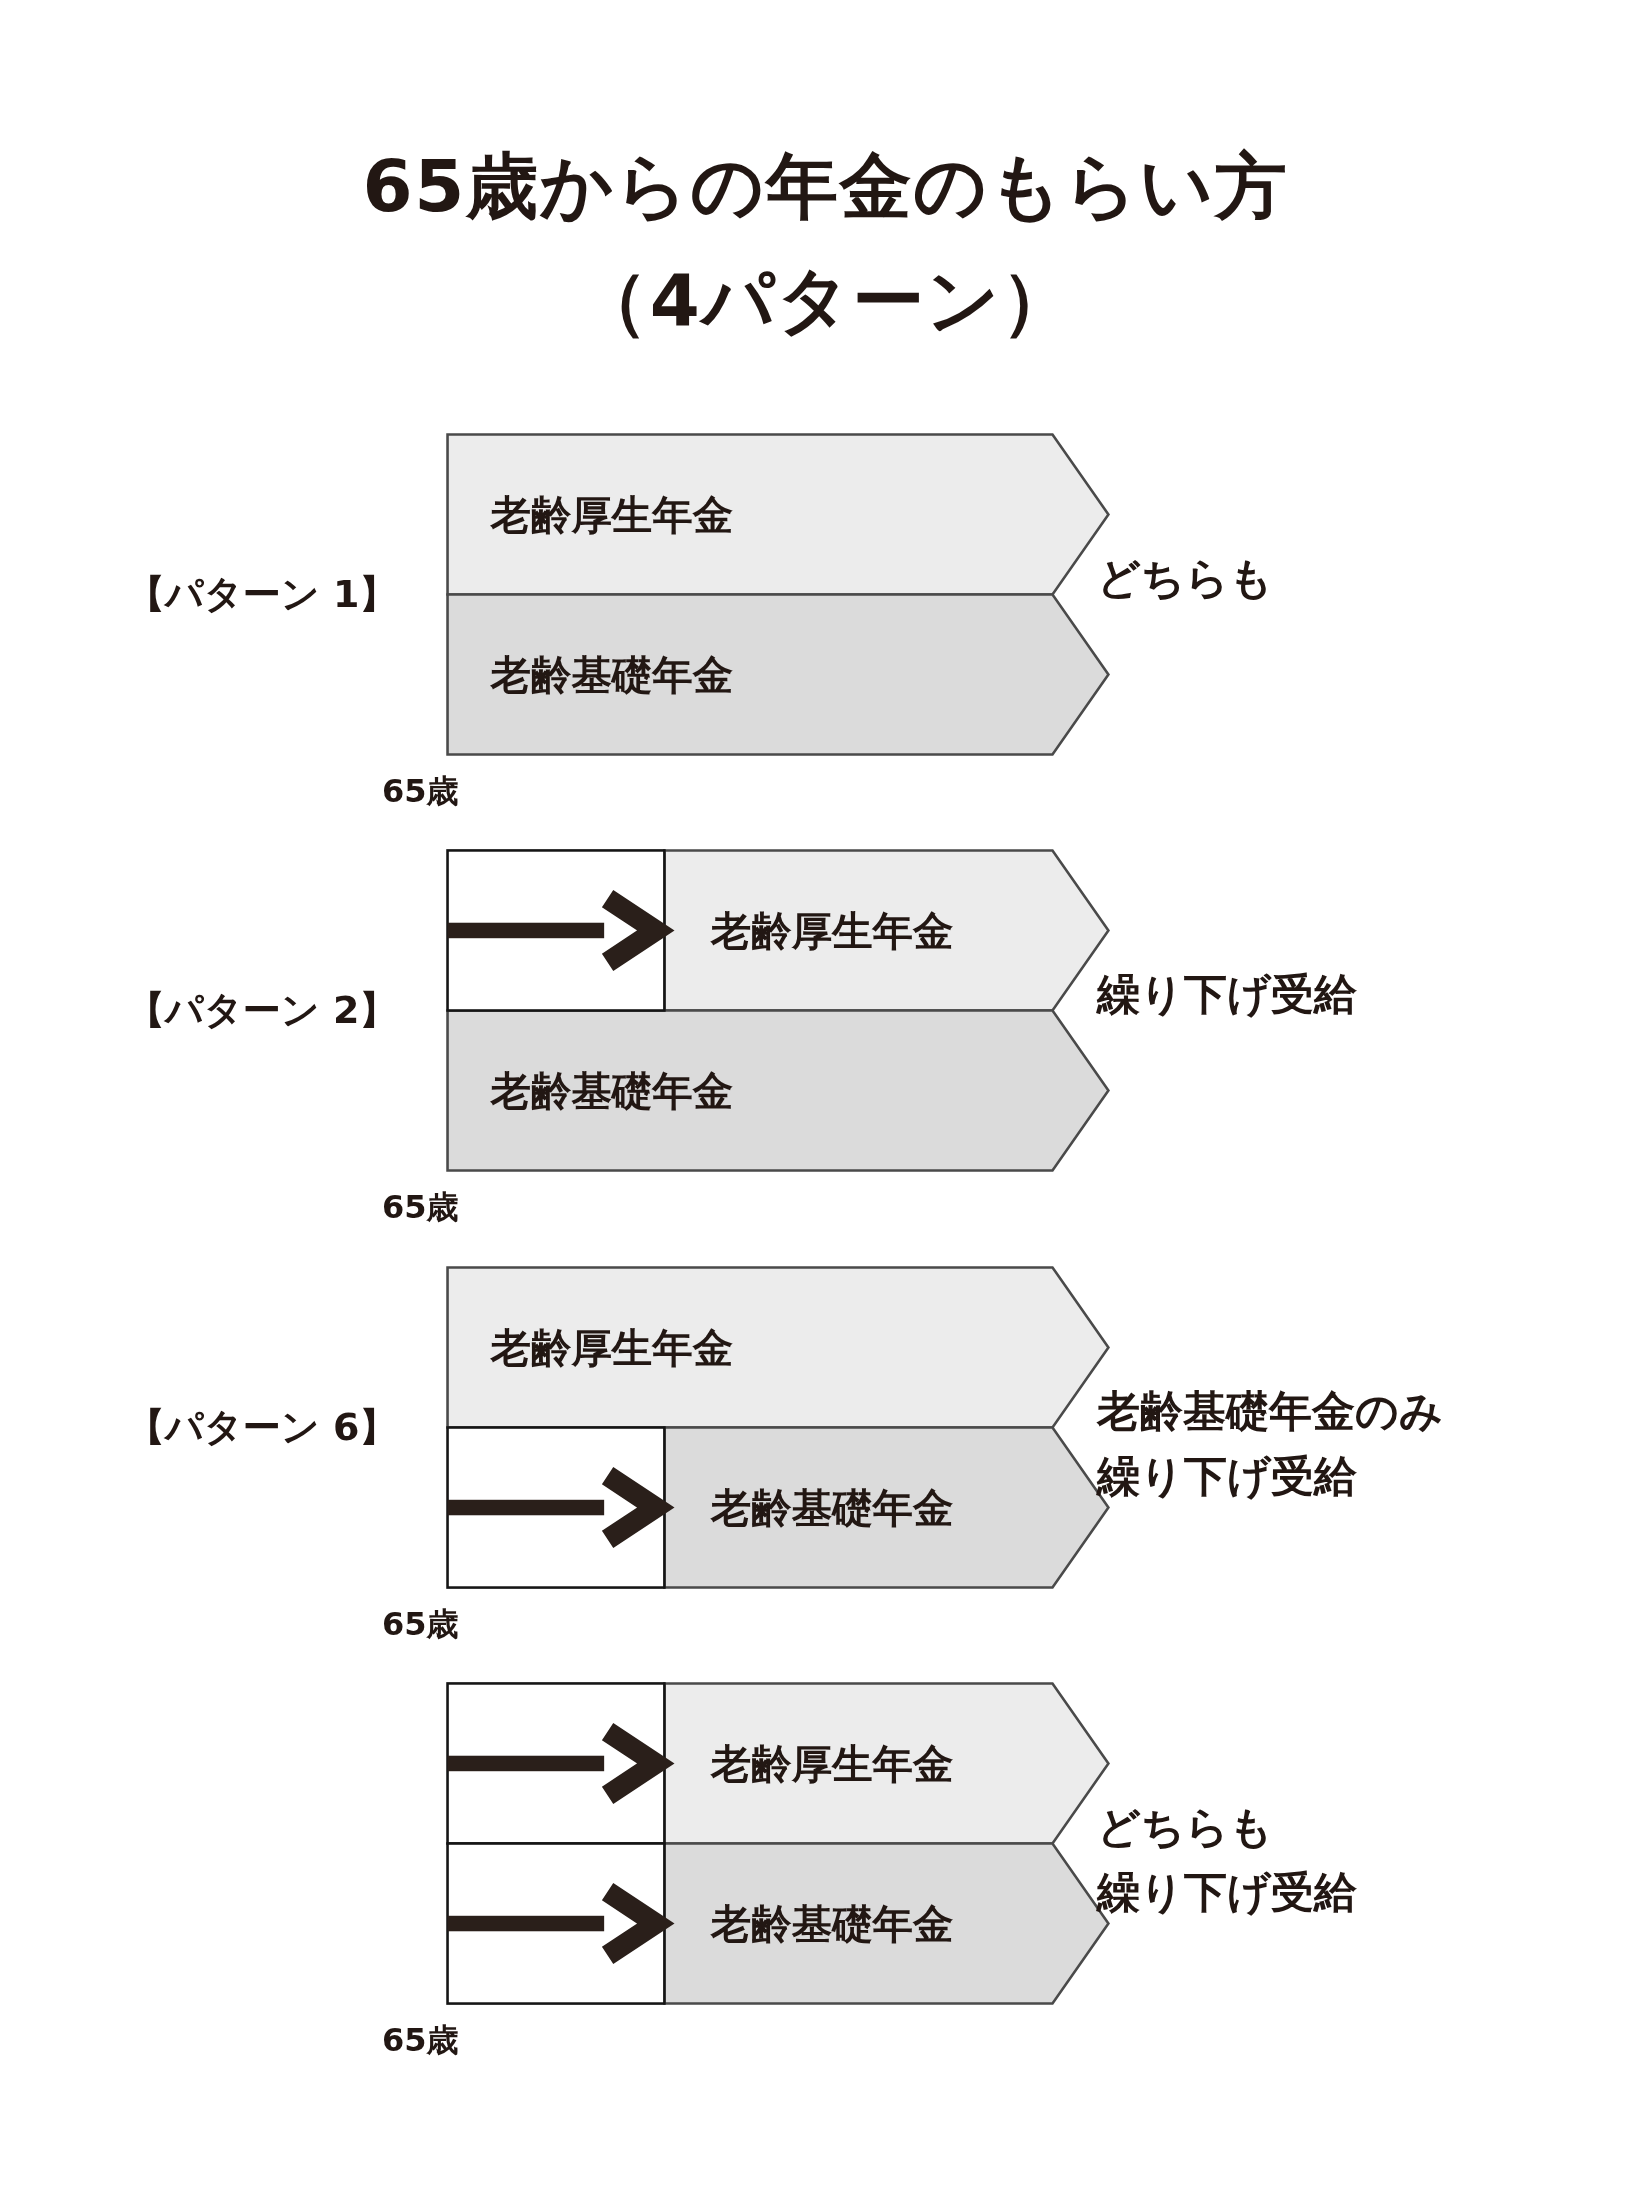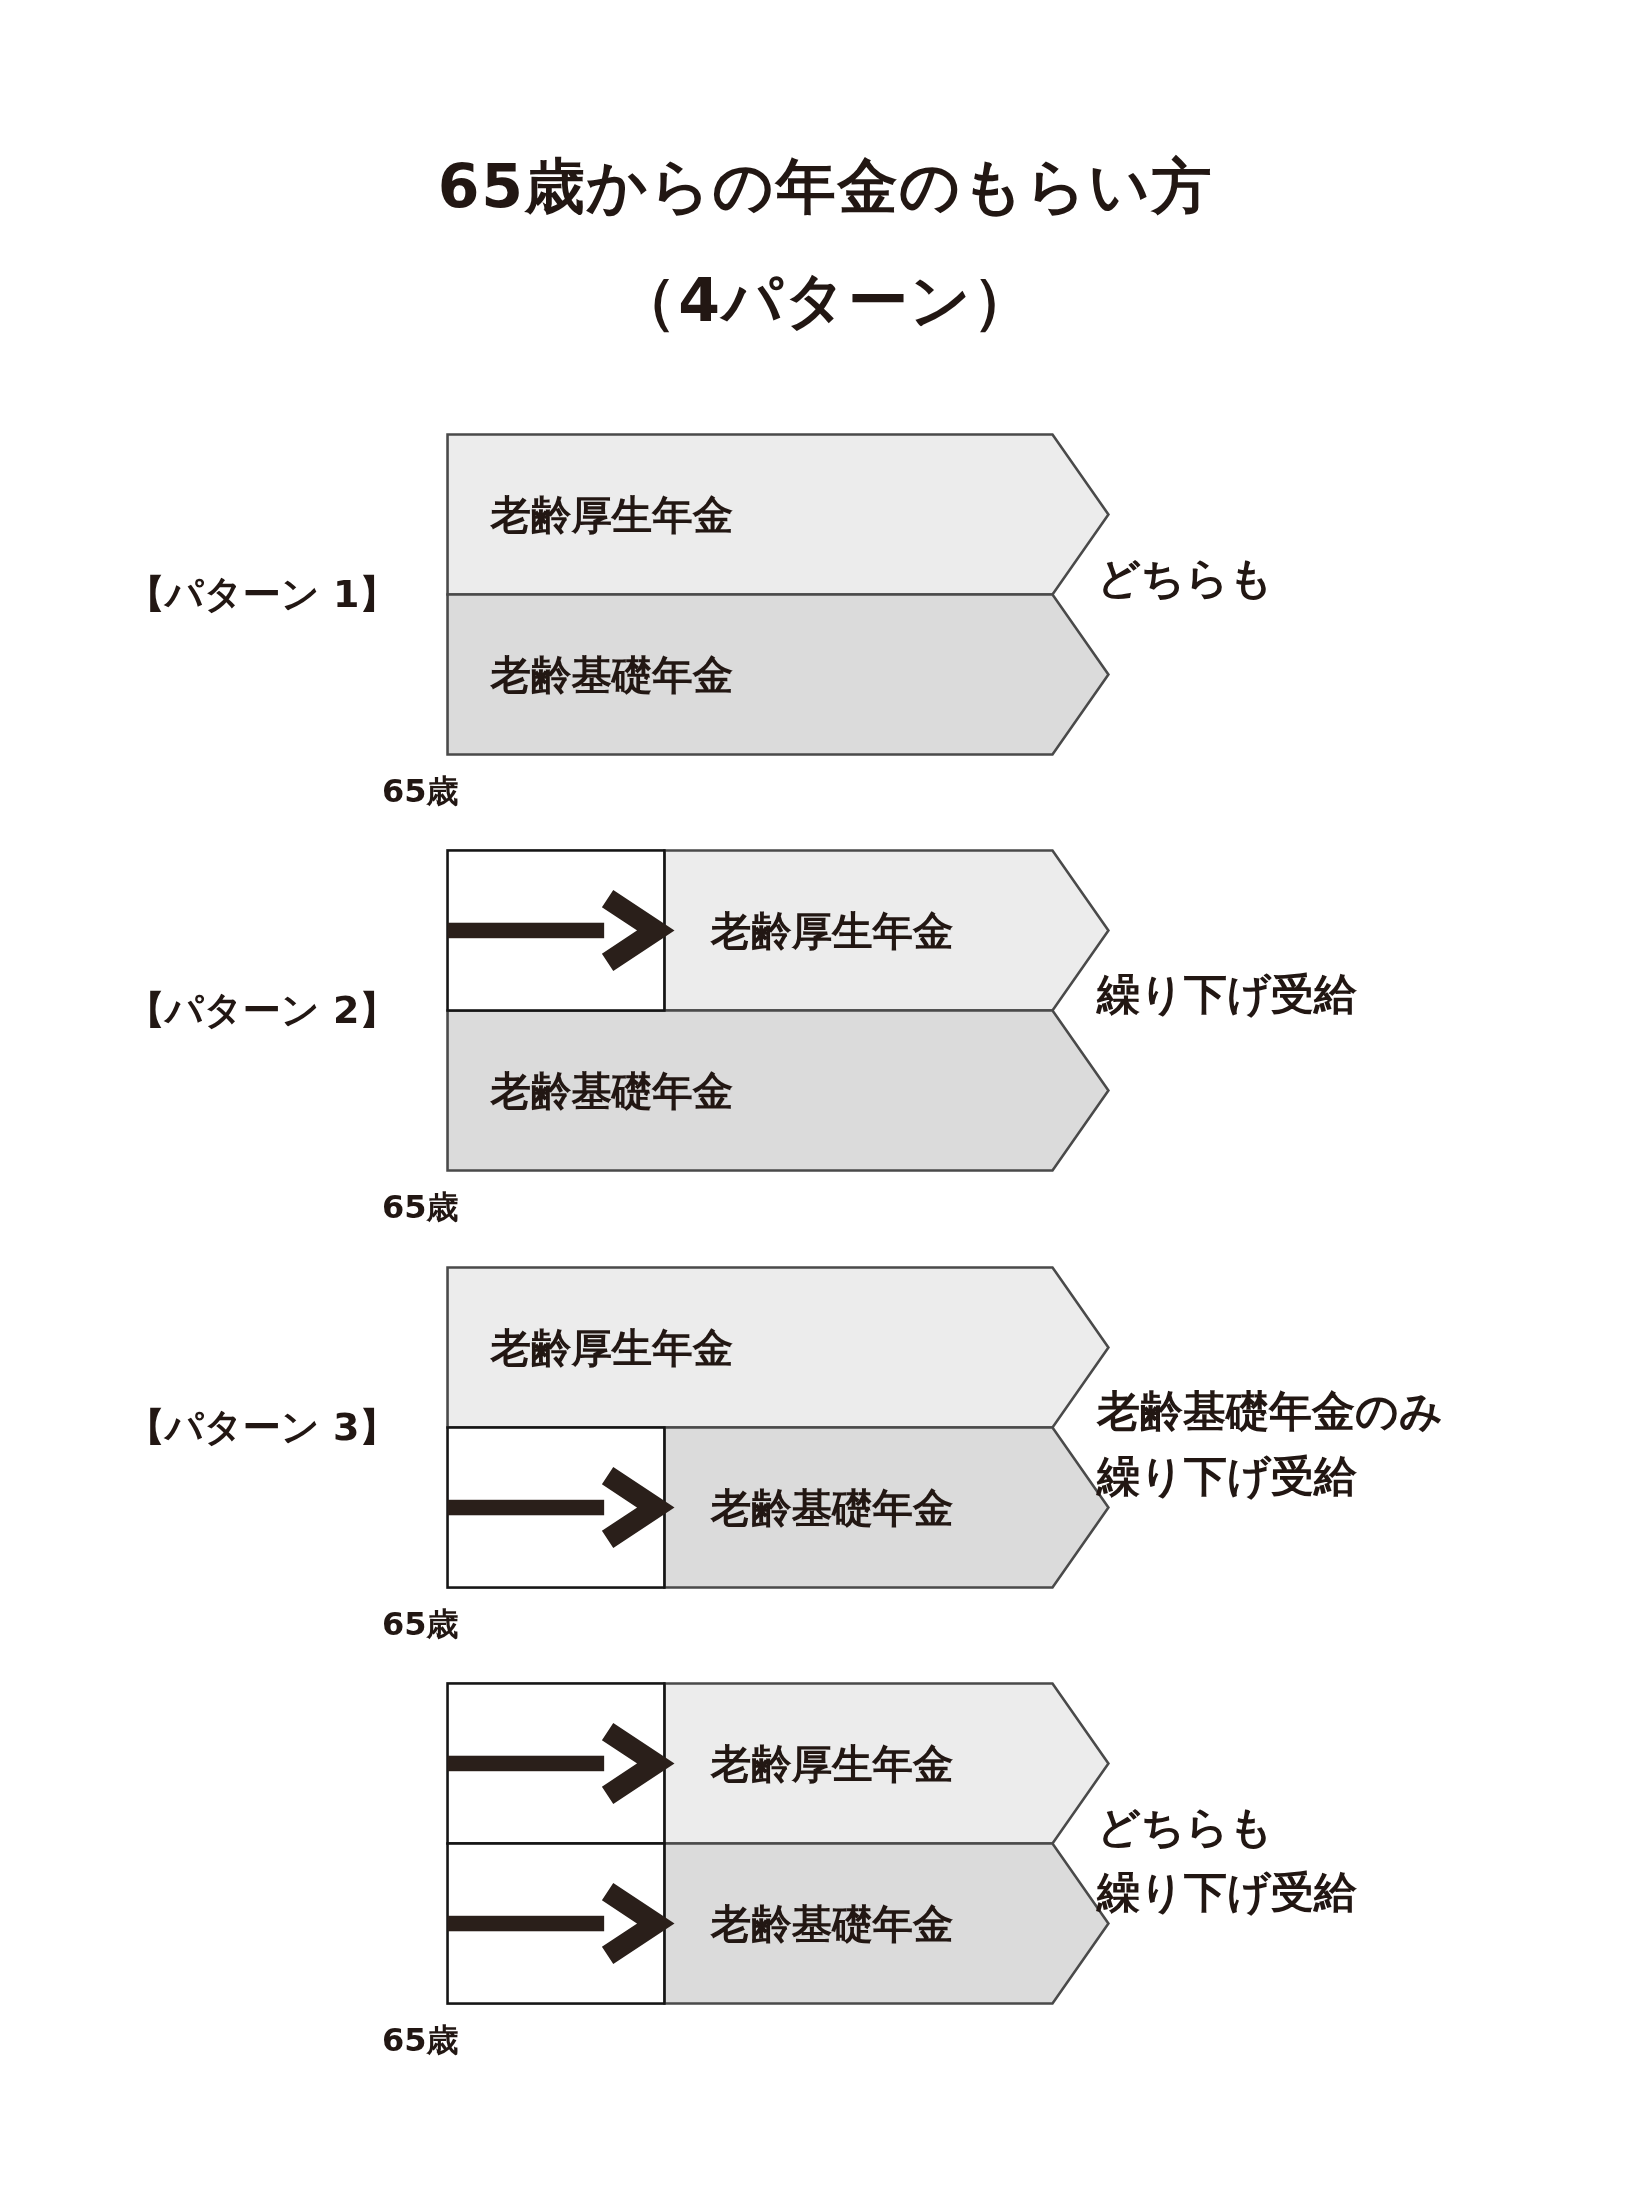--- a/index.html
+++ b/index.html
@@ -7,21 +7,21 @@
     --box-border:#151515; --arrow:#2a1f1a; --text:#221713; --bg:#ffffff;
   }
   *{margin:0;padding:0;box-sizing:border-box;}
   html,body{background:var(--bg);}
   .page{
     position:relative; width:1651px; height:2203px; background:var(--bg);
     font-family:"DejaVu Sans","Liberation Sans",sans-serif;
     color:var(--text); font-weight:bold; overflow:hidden;
   }
   .title{position:absolute; top:129px; left:0; width:100%; text-align:center;
-    font-size:60px; line-height:114px; letter-spacing:1.7px;}
+    font-size:72px; line-height:114px; letter-spacing:1.7px;}
   .pattern{position:absolute; left:0; width:1651px; height:404px;}
   .p1{top:431px;} .p2{top:847px;} .p3{top:1264px;} .p4{top:1680px;}
   .pattern-label{position:absolute; left:127px; top:131px; height:65px;
     line-height:65px; font-size:38px; white-space:nowrap;}
   .diagram{position:absolute; left:444px; top:0;}
   .note{position:absolute; left:1097px; top:115px; font-size:43px; line-height:65px; white-space:nowrap;}
   .age-label{position:absolute; left:382px; top:336px; font-size:32px; line-height:48px; white-space:nowrap;}
   
   .bar-light{fill:var(--bar-light); stroke:var(--bar-border); stroke-width:3;}
   .bar-dark{fill:var(--bar-dark); stroke:var(--bar-border); stroke-width:3;}
@@ -68,21 +68,21 @@
       <text class="bar-text" x="310" y="114">老齢厚生年金</text>
       <text class="bar-text" x="54" y="300">老齢基礎年金</text>
     </svg>
     <div class="note">
       <div>繰り下げ受給</div>
     </div>
     <div class="age-label">65歳</div>
   </section>
 
   <section class="pattern p3">
-    <div class="pattern-label">【パターン 3】</div>
+    <div class="pattern-label">【パターン 6】</div>
     <svg class="diagram" width="680" height="327" viewBox="0 0 790 380">
       <polygon class="bar-light" points="4,4 707,4 772,97 707,190 4,190"></polygon>
       <polygon class="bar-dark" points="256,190 707,190 772,283 707,376 256,376"></polygon>
       <rect class="defer-box" x="4" y="190" width="252" height="186"></rect>
       <g>
         <rect class="arrow-shaft" x="4" y="274" width="182" height="18"></rect>
         <path class="arrow-head" d="M190 246 L246 283 L190 320"></path>
       </g>
       <text class="bar-text" x="54" y="114">老齢厚生年金</text>
       <text class="bar-text" x="310" y="300">老齢基礎年金</text>

